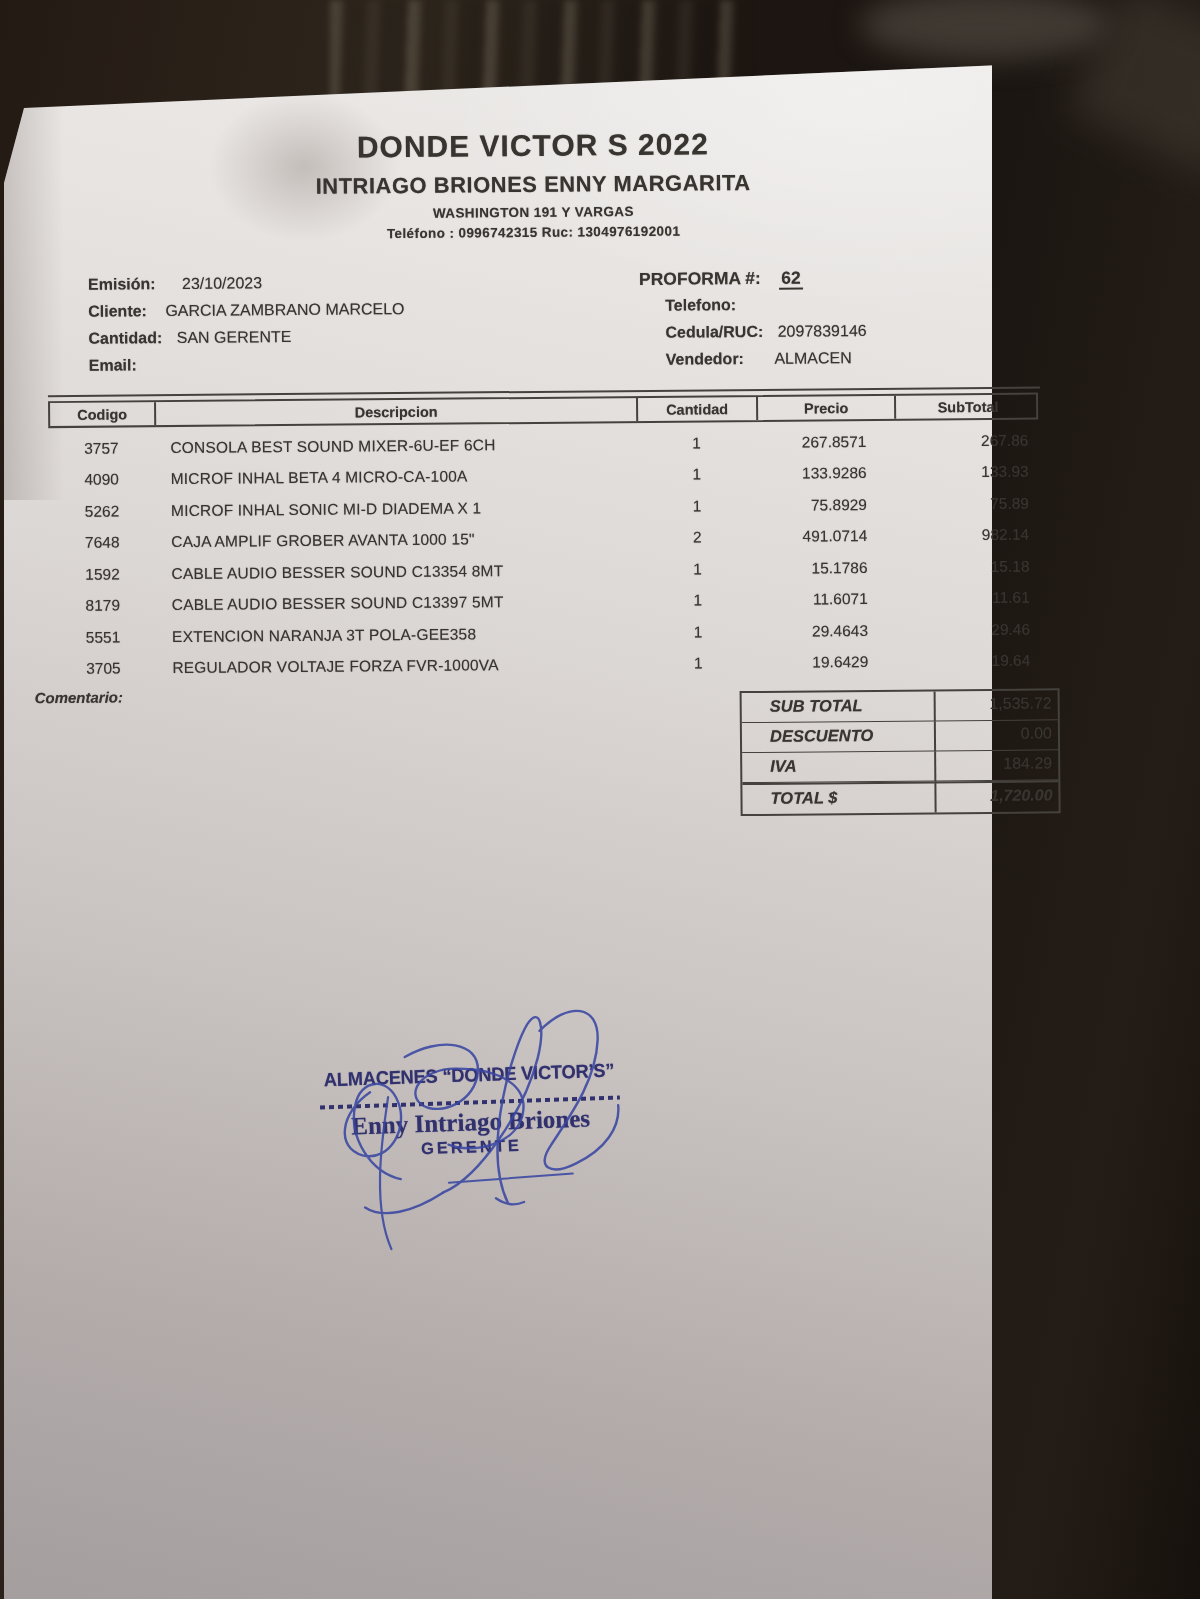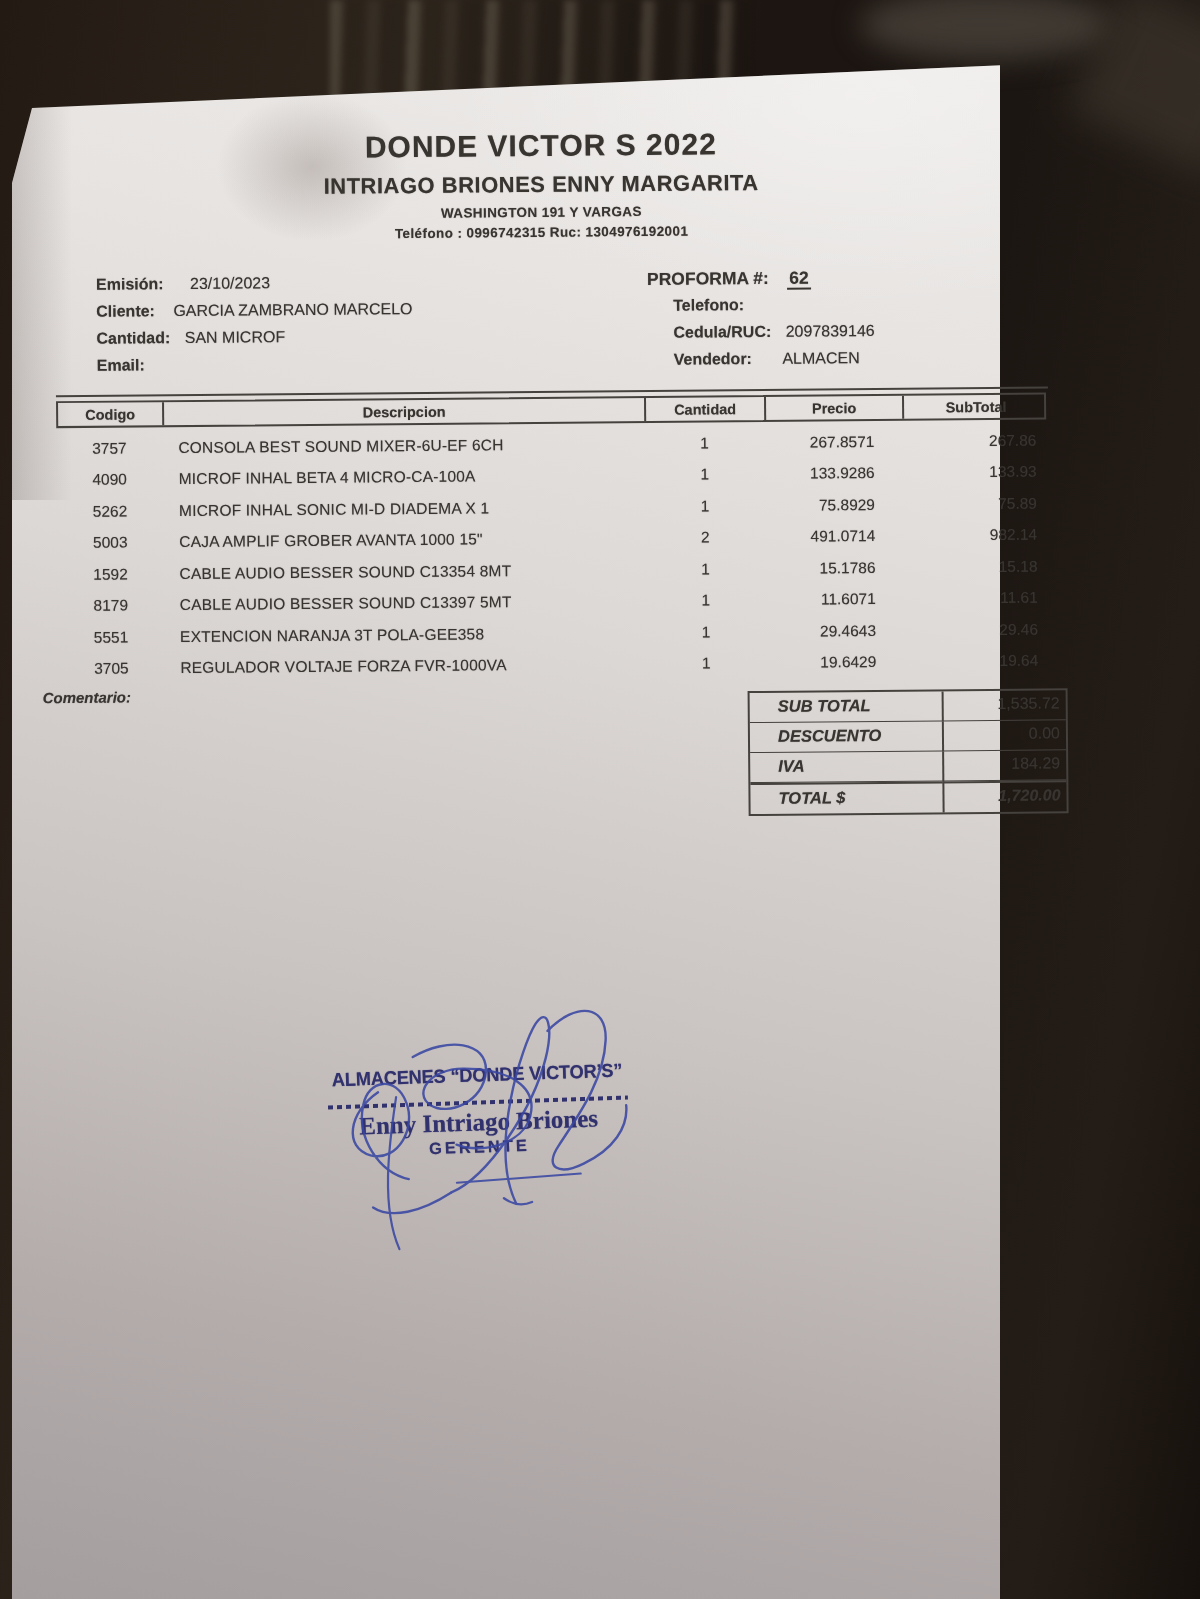--- a/index.html
+++ b/index.html
@@ -21,21 +21,21 @@
   .bg-blob-right{
     position:absolute;left:860px;top:-10px;width:250px;height:70px;
     background:rgba(92,86,76,0.55);filter:blur(14px);border-radius:50%;
   }
   .bg-blob-farright{
     position:absolute;left:1090px;top:10px;width:160px;height:140px;
     background:rgba(70,62,52,0.5);filter:blur(18px);transform:rotate(25deg);
   }
   
   .paper{
-    position:absolute;left:12px;top:0;width:988px;height:1599px;
+    position:absolute;left:4px;top:0;width:988px;height:1599px;
     clip-path:polygon(0 183px,20px 108px,1200px 56px,1200px 1599px,0 1599px);
     background:
       radial-gradient(ellipse 700px 360px at 86% 6%,rgba(255,255,255,0.30),rgba(255,255,255,0) 60%),
       linear-gradient(192deg,#eeecea 0%,#e7e4e2 20%,#dcd8d6 40%,#c9c3c1 62%,#b3acab 82%,#a59e9f 100%);
   }
   .paper-shadow-topleft{
     position:absolute;left:205px;top:92px;width:190px;height:150px;
     background:radial-gradient(closest-side,rgba(70,50,40,0.22),rgba(70,50,40,0));
   }
   .paper-shadow-leftedge{
@@ -141,21 +141,21 @@
         <div class="info-row">
           <span class="lbl">Emisión:</span>
           <span class="val" style="margin-left:22px;">23/10/2023</span>
         </div>
         <div class="info-row">
           <span class="lbl">Cliente:</span>
           <span class="val" style="margin-left:14px;">GARCIA ZAMBRANO MARCELO</span>
         </div>
         <div class="info-row">
           <span class="lbl">Cantidad:</span>
-          <span class="val" style="margin-left:10px;">SAN MICROF</span>
+          <span class="val" style="margin-left:10px;">SAN GERENTE</span>
         </div>
         <div class="info-row">
           <span class="lbl">Email:</span>
           <span class="val"></span>
         </div>
       </div>
 
       <div class="abs" style="left:636px;top:274px;">
         <div style="height:28px;white-space:nowrap;">
           <span class="proforma-lbl">PROFORMA #:</span>
@@ -196,21 +196,21 @@
         <div class="c-cant">1</div>
         <div class="c-prec">133.9286</div>
         <div class="c-sub">133.93</div>
 
         <div class="c-cod">5262</div>
         <div class="c-desc">MICROF INHAL SONIC MI-D DIADEMA X 1</div>
         <div class="c-cant">1</div>
         <div class="c-prec">75.8929</div>
         <div class="c-sub">75.89</div>
 
-        <div class="c-cod">5003</div>
+        <div class="c-cod">7648</div>
         <div class="c-desc">CAJA AMPLIF GROBER AVANTA 1000 15"</div>
         <div class="c-cant">2</div>
         <div class="c-prec">491.0714</div>
         <div class="c-sub">982.14</div>
 
         <div class="c-cod">1592</div>
         <div class="c-desc">CABLE AUDIO BESSER SOUND C13354 8MT</div>
         <div class="c-cant">1</div>
         <div class="c-prec">15.1786</div>
         <div class="c-sub">15.18</div>

